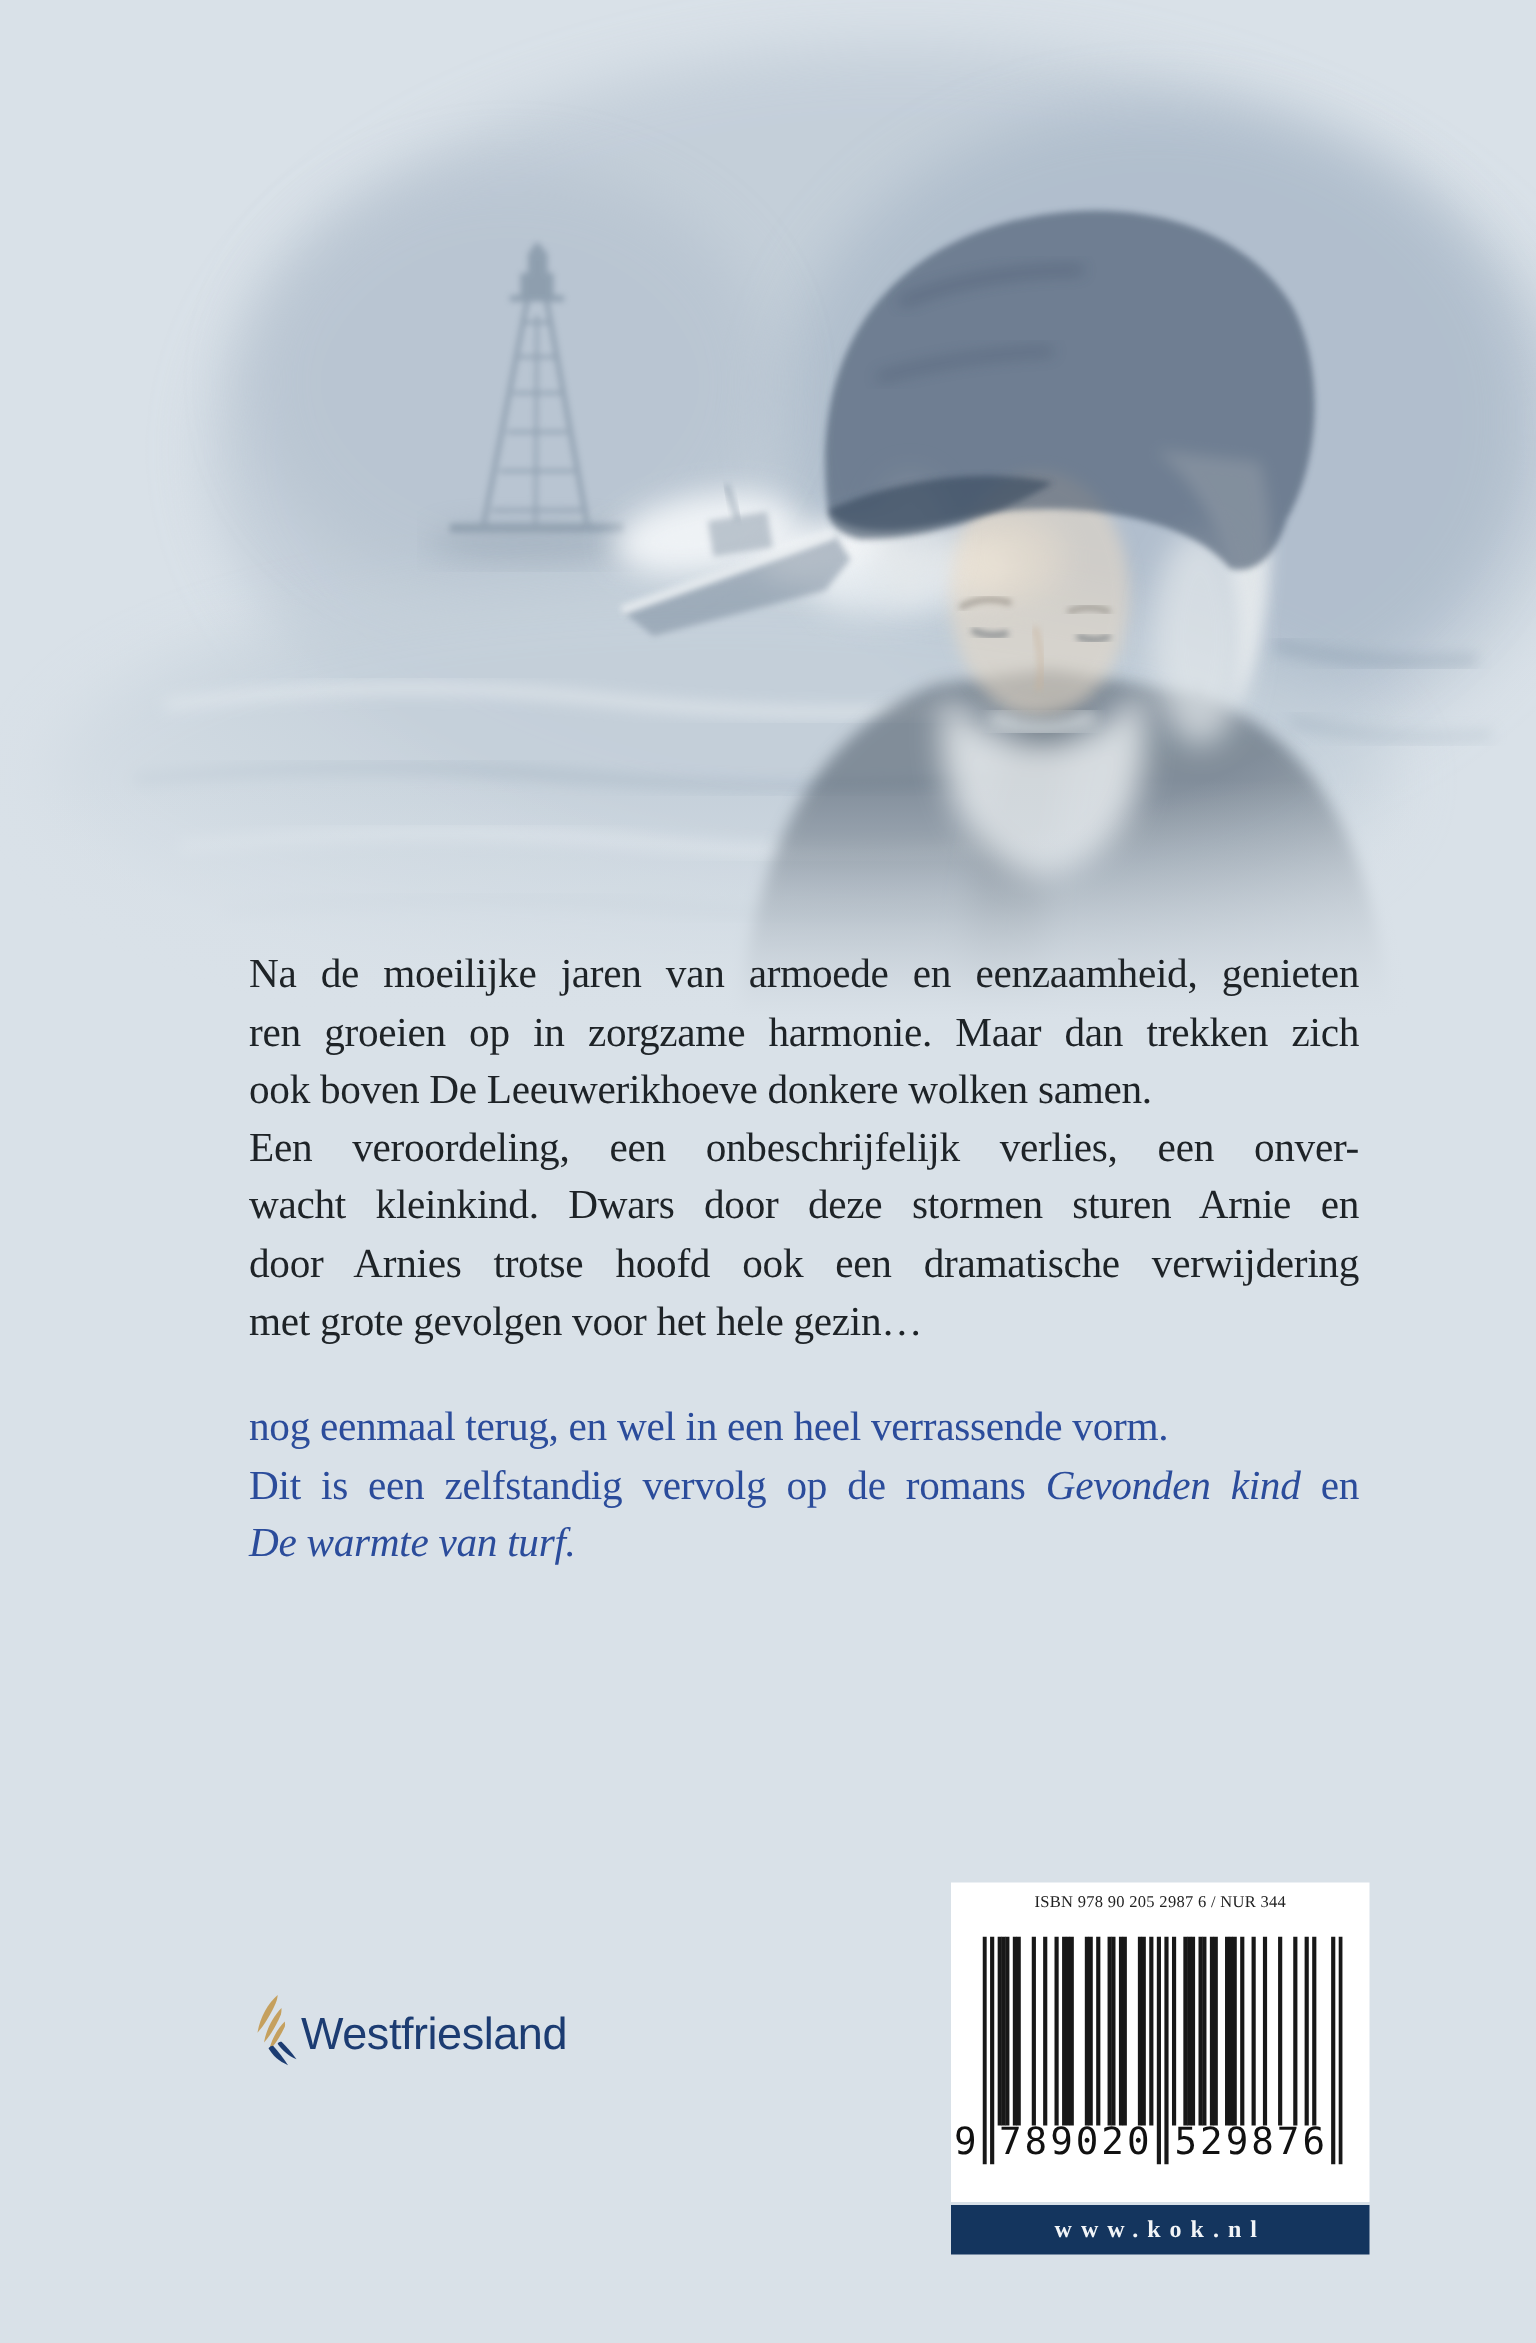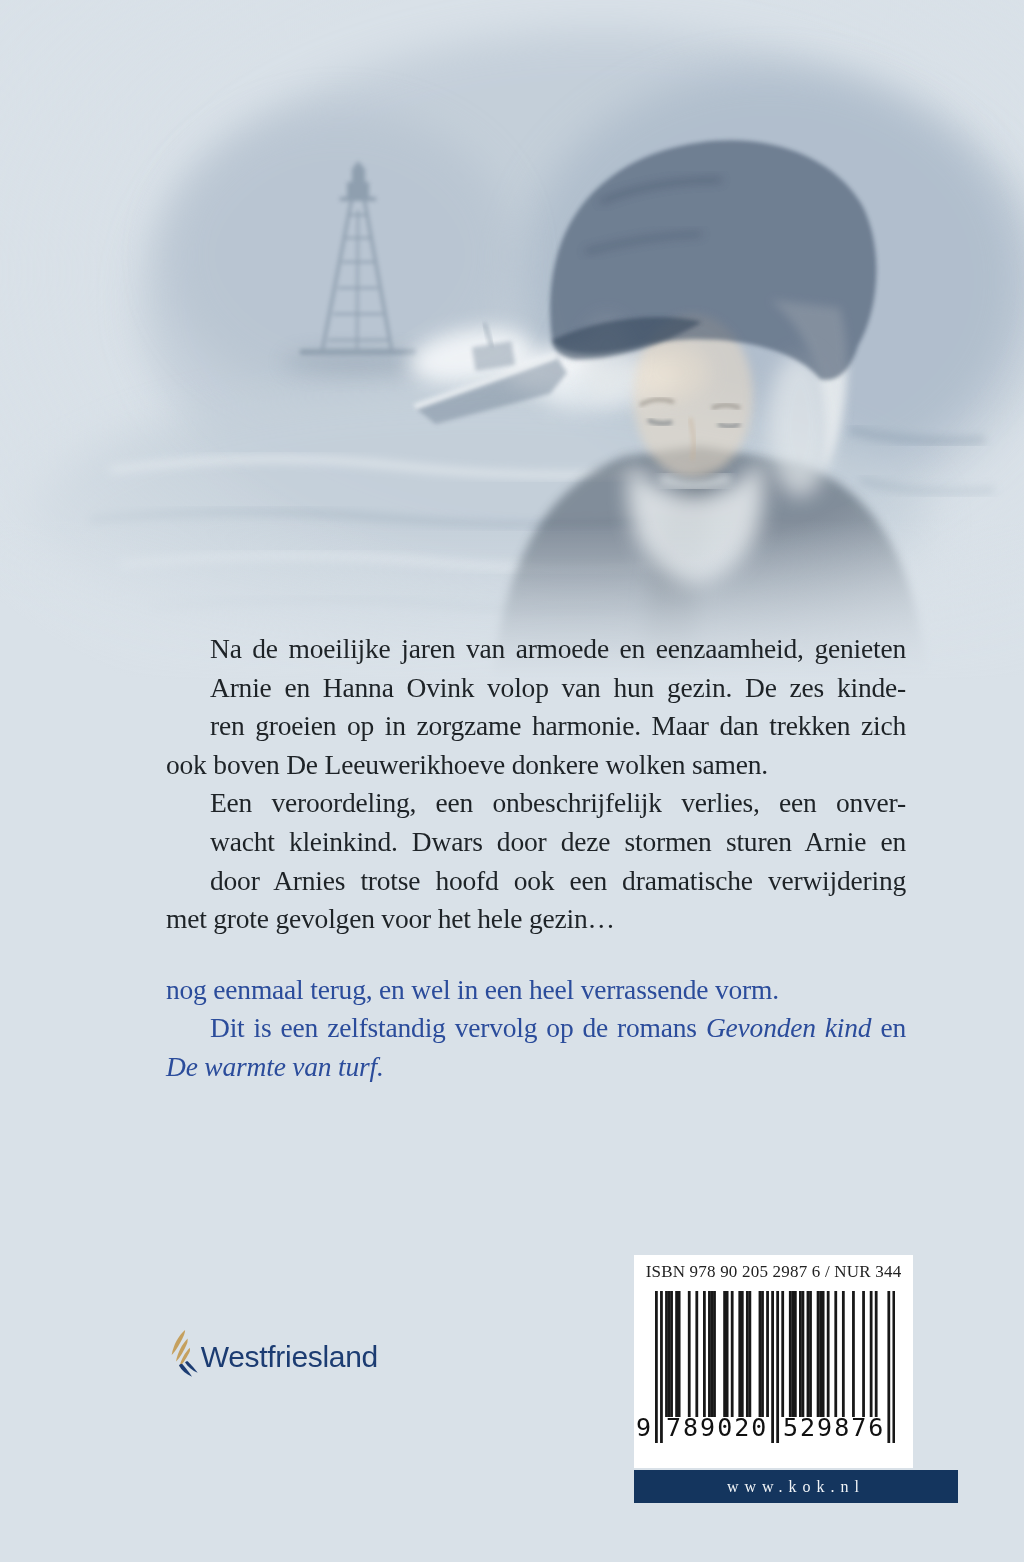--- a/index.html
+++ b/index.html
@@ -14,55 +14,55 @@
   }
   .illustration{position:absolute;top:0;left:0;z-index:0;}
   .blurb{
     position:absolute;left:166px;top:630px;width:740px;z-index:2;
     font-size:27.5px;line-height:38.6px;letter-spacing:-0.2px;color:var(--ink);
   }
   .para{margin:0;}
   .para.gap{margin-top:32px;}
   .para.blue{color:var(--blue);}
   .tline{text-align:left;}
-  .tline.just{text-align:justify;text-align-last:justify;margin-left:44px;}
+  .tline.just{text-align:justify;text-align-last:justify;}
   .it{font-style:italic;font-family:Liberation Serif, serif;}
 
   
   .publisher{
     position:absolute;left:166px;top:1288px;width:212px;z-index:2;
     display:flex;flex-direction:row;align-items:center;
   }
   .publisher .name{
     margin-top:6px;color:var(--logoNavy);
     font-family:"Liberation Sans", sans-serif;
     font-size:30px;letter-spacing:-0.3px;
   }
 
   
   .barcode-box{
     position:absolute;left:634px;top:1255px;width:279px;height:213px;
     background:#ffffff;z-index:2;
   }
   .isbn-line{
     position:absolute;top:7px;left:0;width:100%;text-align:center;
-    font-size:17px;color:#222;letter-spacing:0.2px;white-space:nowrap;
+    font-size:11px;color:#222;letter-spacing:0.2px;white-space:nowrap;
   }
   .bars{position:absolute;left:21px;top:36px;}
   .bars rect{fill:var(--barInk);}
   .bc-digits{
     position:absolute;font-family:"DejaVu Sans Mono", monospace;
     font-size:25px;color:#111;top:158px;height:30px;line-height:30px;
   }
   .bc-d-left{left:2px;width:18px;text-align:left;}
   .bc-d-g1{left:32px;width:102px;text-align:center;letter-spacing:2px;}
   .bc-d-g2{left:149px;width:102px;letter-spacing:2px;}
   .website-bar{
-    position:absolute;left:634px;top:1470px;width:324px;height:33px;
-    background:var(--navy);z-index:2;display:flex;align-items:center;justify-content:center;
+    position:absolute;left:634px;top:1470px;width:279px;height:33px;
+    background:var(--navy);z-index:2;display:flex;align-items:center;justify-content:center;font-weight:bold;
   }
   .website-bar span{
     color:#f2f5f8;font-size:16px;letter-spacing:6px;font-family:"Liberation Serif", serif;
   }
 </style>
 </head>
 <body>
 
 <svg class="illustration" width="1024" height="680" viewBox="0 0 1024 680">
   <defs>
@@ -152,21 +152,20 @@
     </g>
   </g>
 
   <rect x="0" y="0" width="1024" height="680" fill="url(#vig)"></rect>
   <rect x="0" y="520" width="1024" height="160" fill="url(#botFade)"></rect>
 </svg>
 
 <div class="blurb" id="blurb">
     <div class="para dark">
       <div class="tline just"><span>Na de moeilijke jaren van armoede en eenzaamheid, genieten</span></div>
-      <div class="tline just"><span>Arnie en Hanna Ovink volop van hun gezin. De zes kinde-</span></div>
       <div class="tline just"><span>ren groeien op in zorgzame harmonie. Maar dan trekken zich</span></div>
       <div class="tline"><span>ook boven De Leeuwerikhoeve donkere wolken samen.</span></div>
     </div>
     <div class="para dark">
       <div class="tline just"><span>Een veroordeling, een onbeschrijfelijk verlies, een onver-</span></div>
       <div class="tline just"><span>wacht kleinkind. Dwars door deze stormen sturen Arnie en</span></div>
       <div class="tline just"><span>door Arnies trotse hoofd ook een dramatische verwijdering</span></div>
       <div class="tline"><span>met grote gevolgen voor het hele gezin…</span></div>
     </div>
     <div class="para blue gap">

